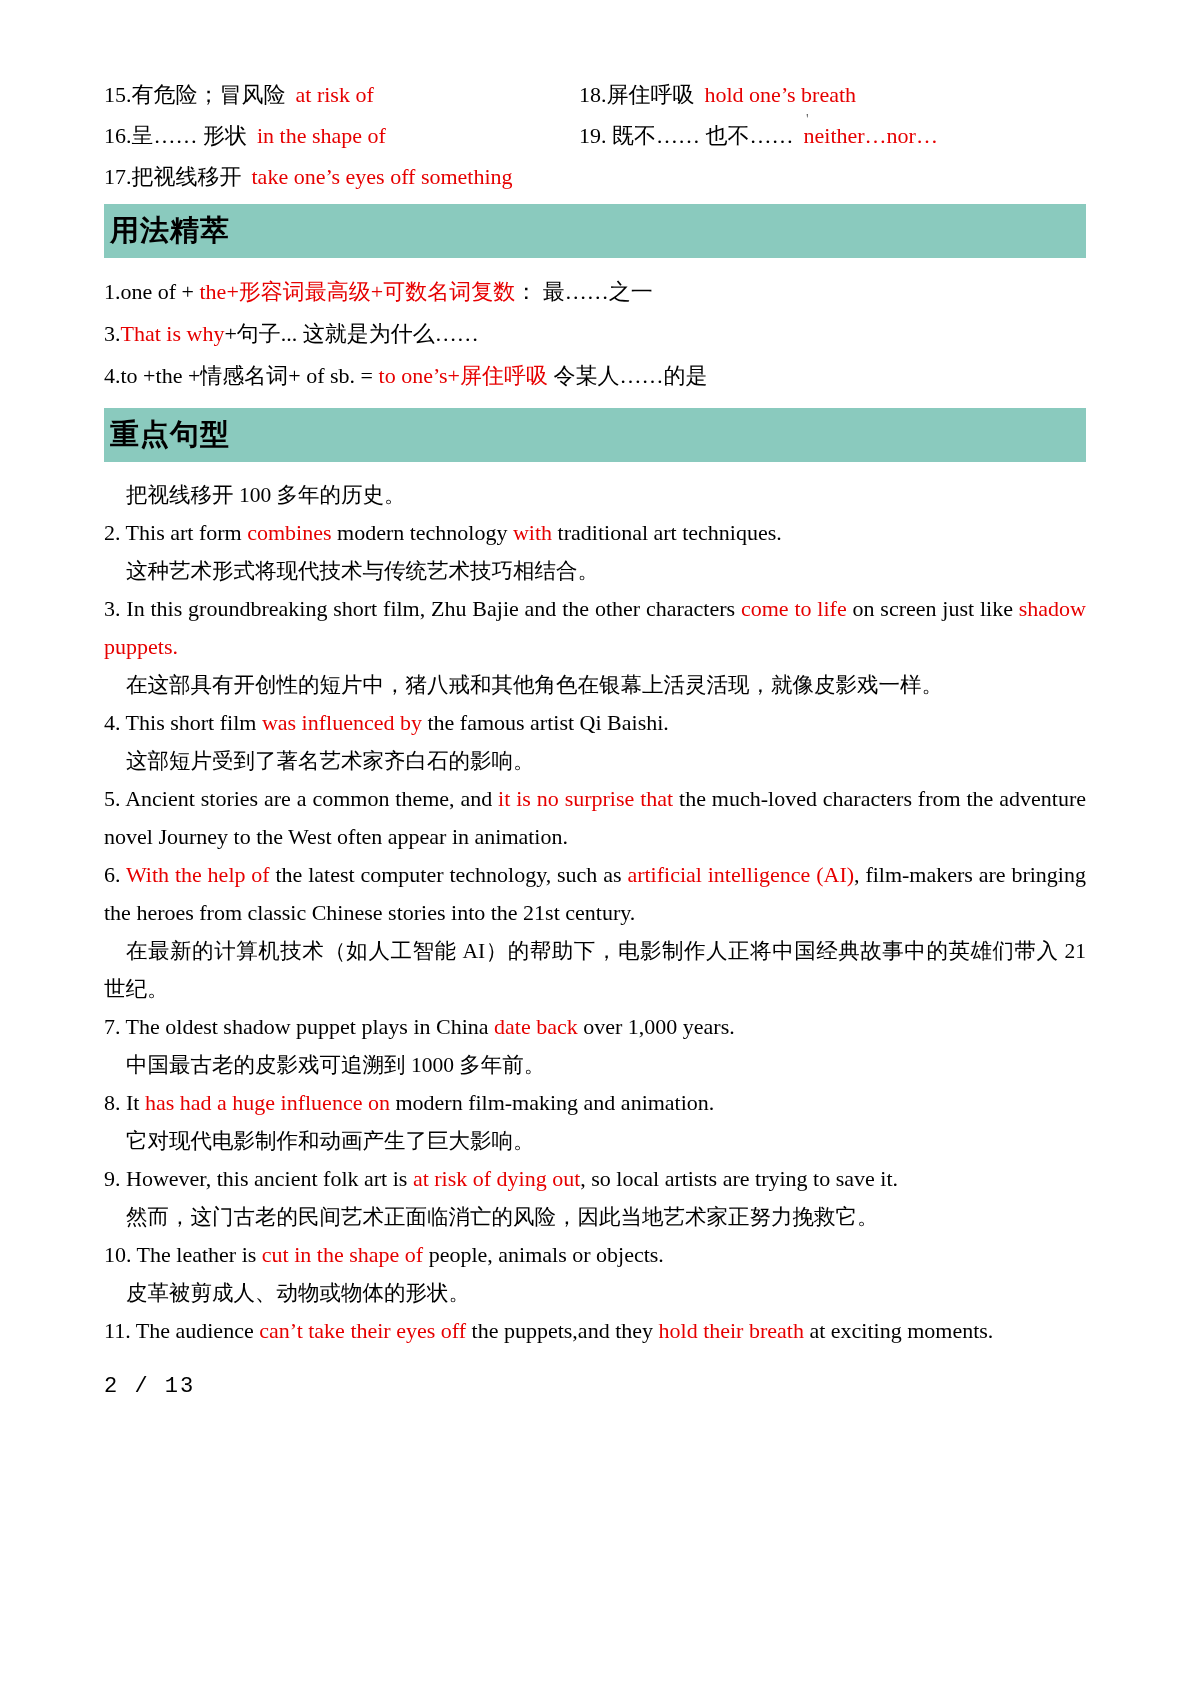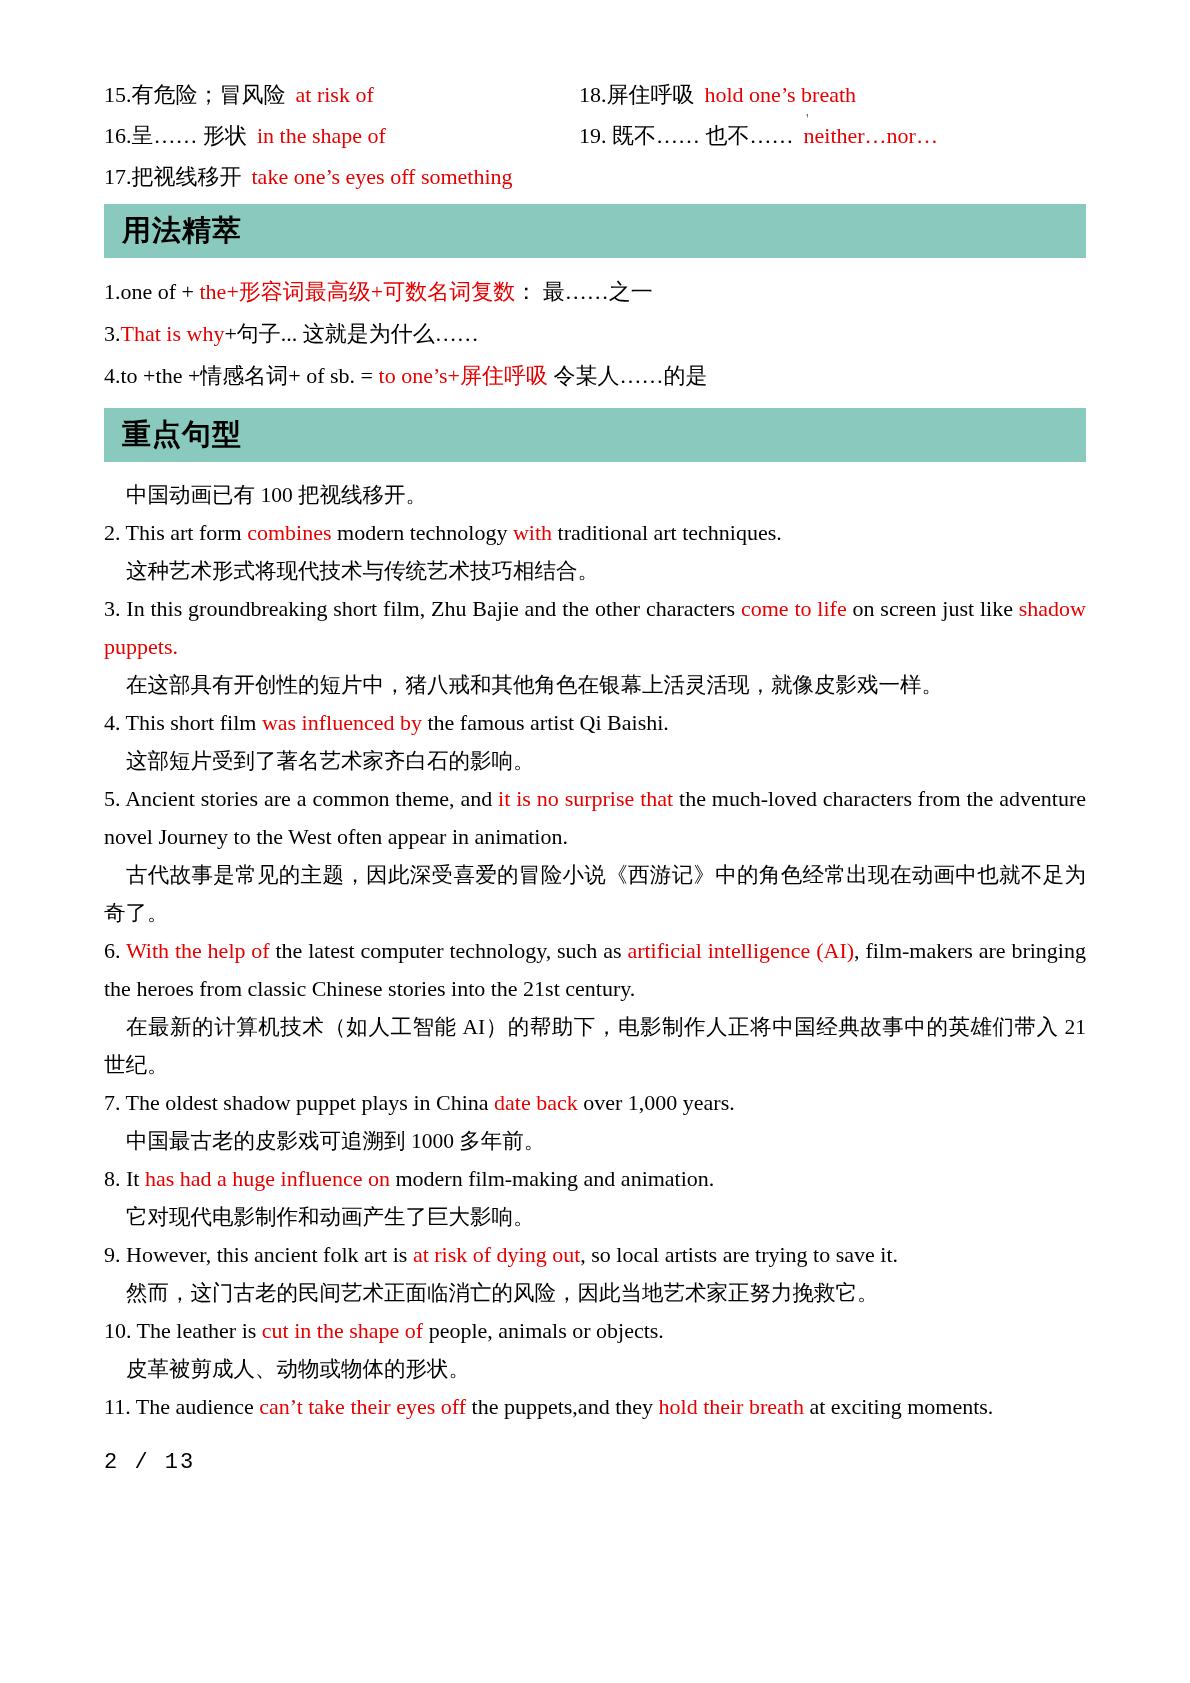--- a/index.html
+++ b/index.html
@@ -33,21 +33,21 @@
     font-size:22px;
     white-space:nowrap;
   }
   .phrase-item .en{margin-left:10px;}
   .red{color:var(--red);}
   .banner{
     margin-top:7px;
     height:54px;
     background:var(--teal);
     display:flex;align-items:center;
-    padding-left:18px;box-sizing:border-box;
+    padding-left:6px;box-sizing:border-box;
   }
   .banner-title{
     font-family:"Liberation Sans","DejaVu Sans",sans-serif;
     font-weight:bold;
     font-size:29px;
     letter-spacing:1px;
     color:#000;
   }
   .usage-list{margin:13px 0 11px 0;}
   .usage-rule{
@@ -98,29 +98,28 @@
         <div class="usage-rule"><span>1.one of + </span><span class="red">the+形容词最高级+可数名词复数</span><span>： 最……之一</span></div>
         <div class="usage-rule"><span>3.</span><span class="red">That is why</span><span>+句子...  这就是为什么……</span></div>
         <div class="usage-rule"><span>4.to +the +情感名词+ of sb. = </span><span class="red">to one’s+屏住呼吸</span><span>  令某人……的是</span></div>
       </div>
 
     <div class="banner">
       <span class="banner-title">重点句型</span>
     </div>
 
     <div class="sentences" id="sentences">
-        <div class="sentence-cn">中国动画已有 100 把视线移开。</div>
+        <div class="sentence-cn">把视线移开 100 多年的历史。</div>
         <div class="sentence-en"><span>2. This art form </span><span class="red">combines</span><span> modern technology </span><span class="red">with</span><span> traditional art techniques.</span></div>
         <div class="sentence-cn">这种艺术形式将现代技术与传统艺术技巧相结合。</div>
         <div class="sentence-en justify"><span>3. In this groundbreaking short film, Zhu Bajie and the other characters </span><span class="red">come to life</span><span> on screen just like </span><span class="red">shadow puppets.</span></div>
         <div class="sentence-cn">在这部具有开创性的短片中，猪八戒和其他角色在银幕上活灵活现，就像皮影戏一样。</div>
         <div class="sentence-en"><span>4. This short film </span><span class="red">was influenced by</span><span> the famous artist Qi Baishi.</span></div>
         <div class="sentence-cn">这部短片受到了著名艺术家齐白石的影响。</div>
         <div class="sentence-en justify"><span>5. Ancient stories are a common theme, and </span><span class="red">it is no surprise that</span><span> the much-loved characters from the adventure novel Journey to the West often appear in animation.</span></div>
-        <div class="sentence-cn">古代故事是常见的主题，因此深受喜爱的冒险小说《西游记》中的角色经常出现在动画中也就不足为奇了。</div>
         <div class="sentence-en justify"><span>6. </span><span class="red">With the help of</span><span> the latest computer technology, such as </span><span class="red">artificial intelligence (AI)</span><span>, film-makers are bringing the heroes from classic Chinese stories into the 21st century.</span></div>
         <div class="sentence-cn">在最新的计算机技术（如人工智能 AI）的帮助下，电影制作人正将中国经典故事中的英雄们带入 21 世纪。</div>
         <div class="sentence-en"><span>7. The oldest shadow puppet plays in China </span><span class="red">date back</span><span> over 1,000 years.</span></div>
         <div class="sentence-cn">中国最古老的皮影戏可追溯到 1000 多年前。</div>
         <div class="sentence-en"><span>8. It </span><span class="red">has had a huge influence on</span><span> modern film-making and animation.</span></div>
         <div class="sentence-cn">它对现代电影制作和动画产生了巨大影响。</div>
         <div class="sentence-en"><span>9. However, this ancient folk art is </span><span class="red">at risk of dying out</span><span>, so local artists are trying to save it.</span></div>
         <div class="sentence-cn">然而，这门古老的民间艺术正面临消亡的风险，因此当地艺术家正努力挽救它。</div>
         <div class="sentence-en"><span>10. The leather is </span><span class="red">cut in the shape of</span><span> people, animals or objects.</span></div>
         <div class="sentence-cn">皮革被剪成人、动物或物体的形状。</div>

